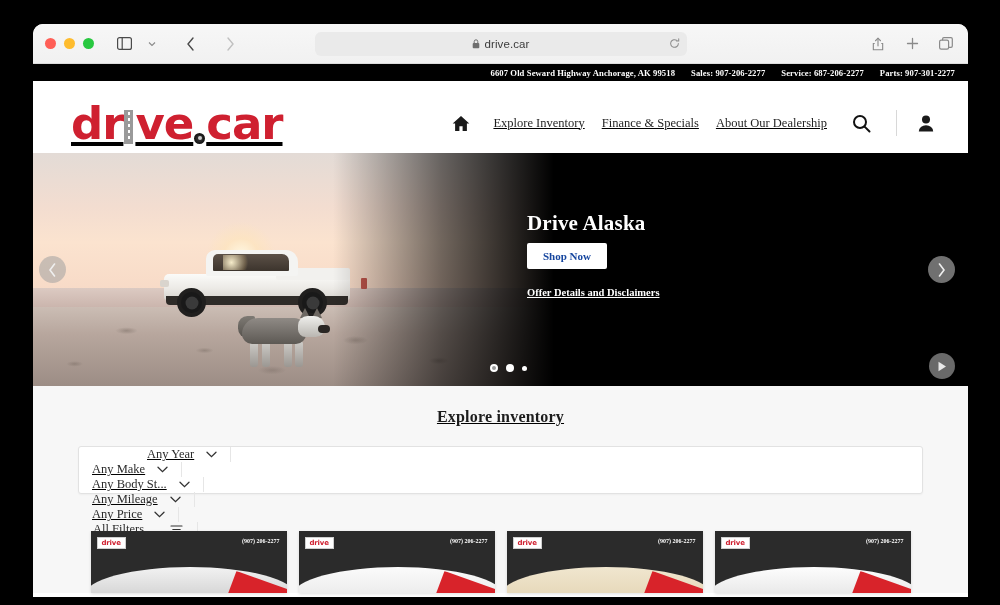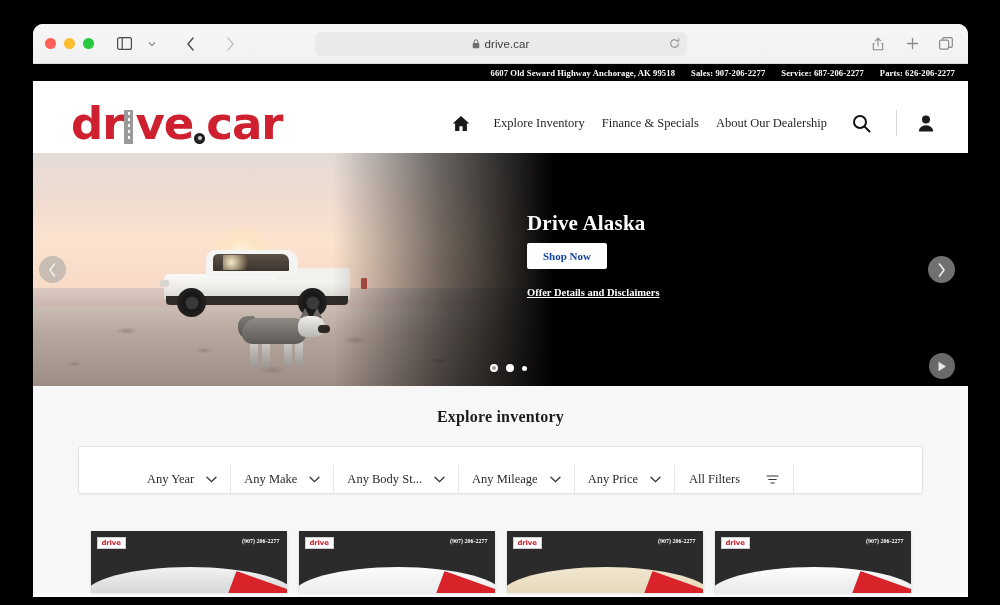--- a/index.html
+++ b/index.html
@@ -47,21 +47,21 @@
     background: #eaeaea; border-radius: 6px;
     display: flex; align-items: center; justify-content: center;
     gap: 5px;
   }
   .urltext { font-size: 11.5px; color: #3c3c3c; letter-spacing: .1px; }
   .reload { position: absolute; right: 7px; top: 50%; transform: translateY(-50%); color: #8c8c8c; }
 
   .tb-right { position: absolute; right: 10px; display: flex; align-items: center; gap: 10px; }
 
   
-  .page { width: 100%; height: 533px; background: #fff; overflow: hidden; position: relative; }
+  .page { width: 100%; height: 533px; background: #fff; overflow: hidden; position: relative; text-decoration: underline; }
 
   .topbar {
     height: 17px; background: #000; color: #ffffff;
     display: flex; align-items: center; justify-content: flex-end;
     padding-right: 13px; gap: 16px;
     font-size: 8.6px; font-family: "Liberation Serif", serif; font-weight: 700;
     letter-spacing: .1px;
   }
 
   .header {
@@ -259,21 +259,21 @@
 
   
   .explore { background: #f7f7f7; padding: 22px 0 0; height: 129px; }
   .explore-title {
     text-align: center; font-family: "Liberation Serif", serif;
     font-weight: 700; font-size: 16px; color: #1d1d1d; letter-spacing: .2px;
   }
   .filterbar {
     margin: 20px auto 0; width: 845px; height: 48px;
     background: #fff; border: 1px solid #e2e2e2; border-radius: 3px;
-    display: flex; align-items: flex-end; box-shadow: 0 1px 2px rgba(0,0,0,.04);
+    display: flex; align-items: flex-start; box-shadow: 0 1px 2px rgba(0,0,0,.04); flex-direction: column;
   }
   .filter {
     display: flex; align-items: center; justify-content: space-between;
     height: 28px; padding: 0 13px; border-right: 1px solid #e6e6e6;
     font-family: "Liberation Serif", serif; font-size: 12.5px; color: #2a2a2a;
     min-width: 98px; gap: 12px;
   }
   .filter:first-child { padding-left: 68px; }
   .chev { color: #333; display: flex; align-items: center; }
   .allfilters { display: flex; align-items: center; gap: 26px; padding: 0 14px; border-right: 1px solid #e6e6e6; height: 28px; }
@@ -387,21 +387,21 @@
         </span>
       </div>
     </div>
 
     <div class="page">
 
       <div class="topbar">
         <span>6607 Old Seward Highway Anchorage, AK 99518</span>
         <span>Sales: 907-206-2277</span>
         <span>Service: 687-206-2277</span>
-        <span>Parts: 626-206-2277</span>
+        <span>Parts: 907-301-2277</span>
       </div>
 
       <div class="header">
         <div class="logo">
           <span class="logo-text">dr</span>
           <span class="logo-road"></span>
           <span class="logo-text">ve</span>
           <span class="logo-wheel"></span>
           <span class="logo-text">car</span>
         </div>

